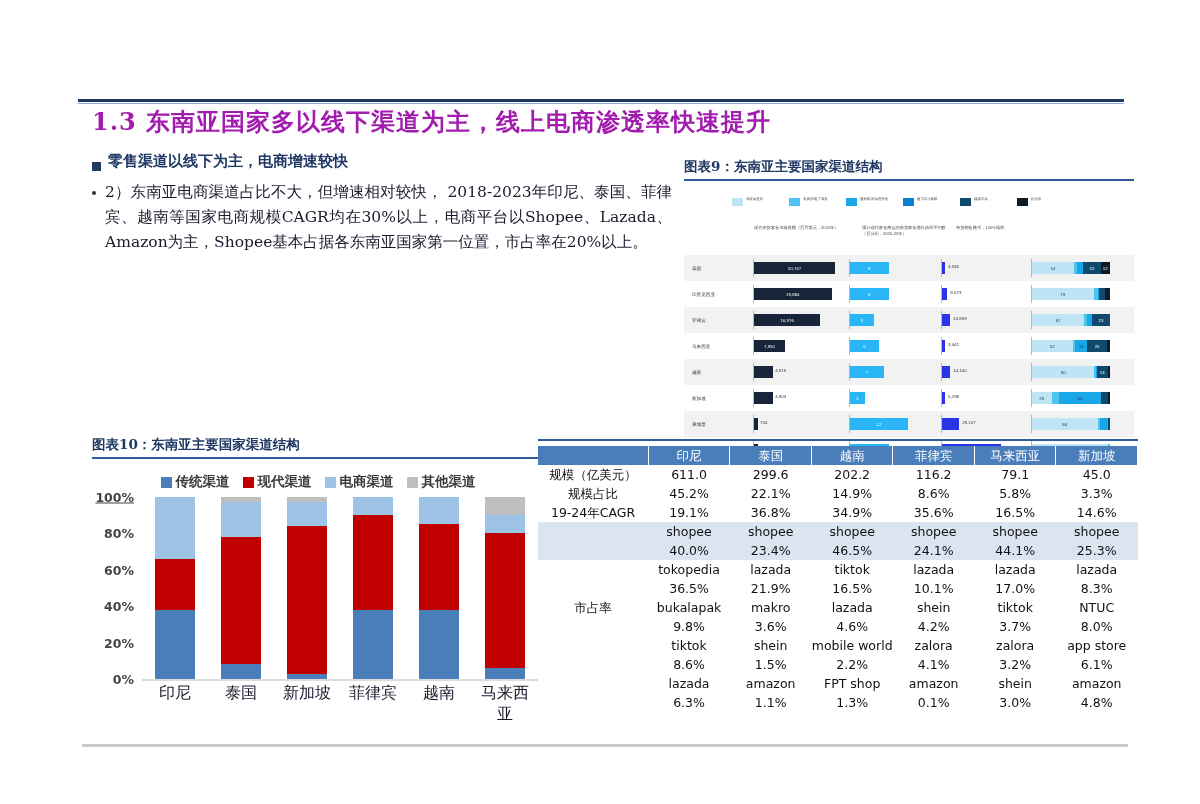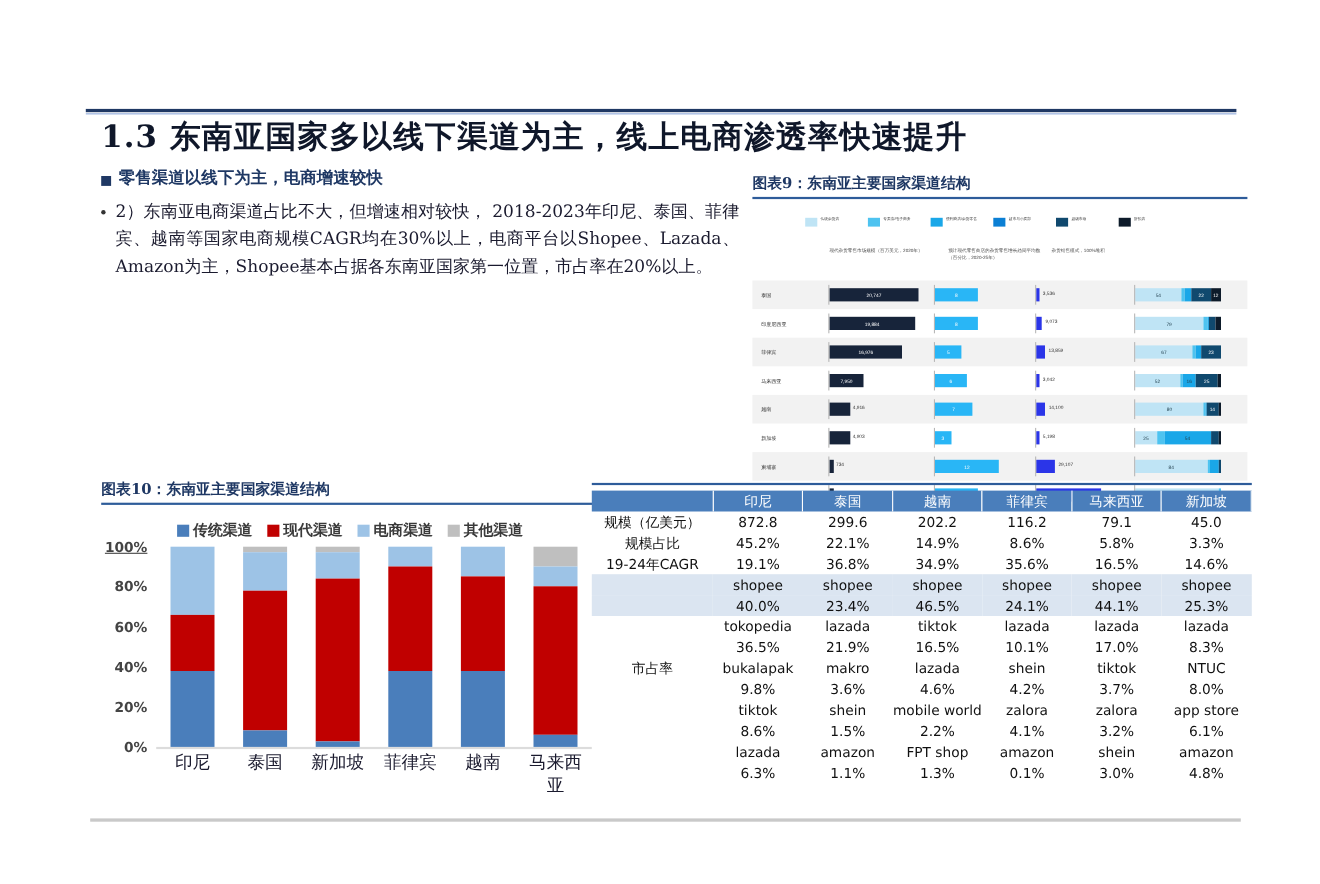--- a/index.html
+++ b/index.html
@@ -9,27 +9,27 @@
     overflow:hidden;position:relative;
   }
   .slide{position:absolute;left:0;top:0;width:1200px;height:804px;background:#fff;}
 
   
   .top-rule{position:absolute;left:78px;top:99px;width:1046px;height:3px;background:#1f3864;}
   .top-rule2{position:absolute;left:78px;top:103px;width:1046px;height:1px;background:#8faadc;}
   .page-title{
     position:absolute;left:92px;top:106px;width:1040px;height:34px;
     font-family:"DejaVu Serif","Liberation Serif",serif;
-    font-size:28px;font-weight:bold;color:#0f172a;letter-spacing:1px;white-space:nowrap;
+    font-size:24px;font-weight:bold;color:#a21caf;letter-spacing:1px;white-space:nowrap;
   }
 
   
   .left-col{position:absolute;left:92px;top:152px;width:580px;}
   .bullet-head{
-    display:flex;align-items:center;gap:7px;
+    display:flex;align-items:flex-end;gap:7px;
     font-family:"DejaVu Serif","Liberation Serif",serif;
     font-size:15px;font-weight:bold;color:#1f3864;margin-bottom:9px;
   }
   .sq{width:9px;height:9px;background:#1f3864;margin-top:5px;flex:0 0 auto;}
   .para{
     display:flex;align-items:flex-start;gap:9px;margin-bottom:5px;
     font-family:"DejaVu Serif","Liberation Serif",serif;
     font-size:15.5px;line-height:25px;color:#1a1a2e;text-align:justify;
   }
   .dot{flex:0 0 auto;width:4px;height:4px;border-radius:50%;background:#333;margin-top:11px;}
@@ -447,21 +447,21 @@
             <th class="" style="width: 81px;">泰国</th>
             <th class="" style="width: 81px;">越南</th>
             <th class="" style="width: 81px;">菲律宾</th>
             <th class="" style="width: 81px;">马来西亚</th>
             <th class="" style="width: 81px;">新加坡</th>
           </tr>
       </thead>
       <tbody id="f11body">
           <tr>
             <td class="rowlabel">规模（亿美元）</td>
-            <td>872.8</td>
+            <td>611.0</td>
             <td>299.6</td>
             <td>202.2</td>
             <td>116.2</td>
             <td>79.1</td>
             <td>45.0</td>
           </tr>
           <tr>
             <td class="rowlabel">规模占比</td>
             <td>45.2%</td>
             <td>22.1%</td>

